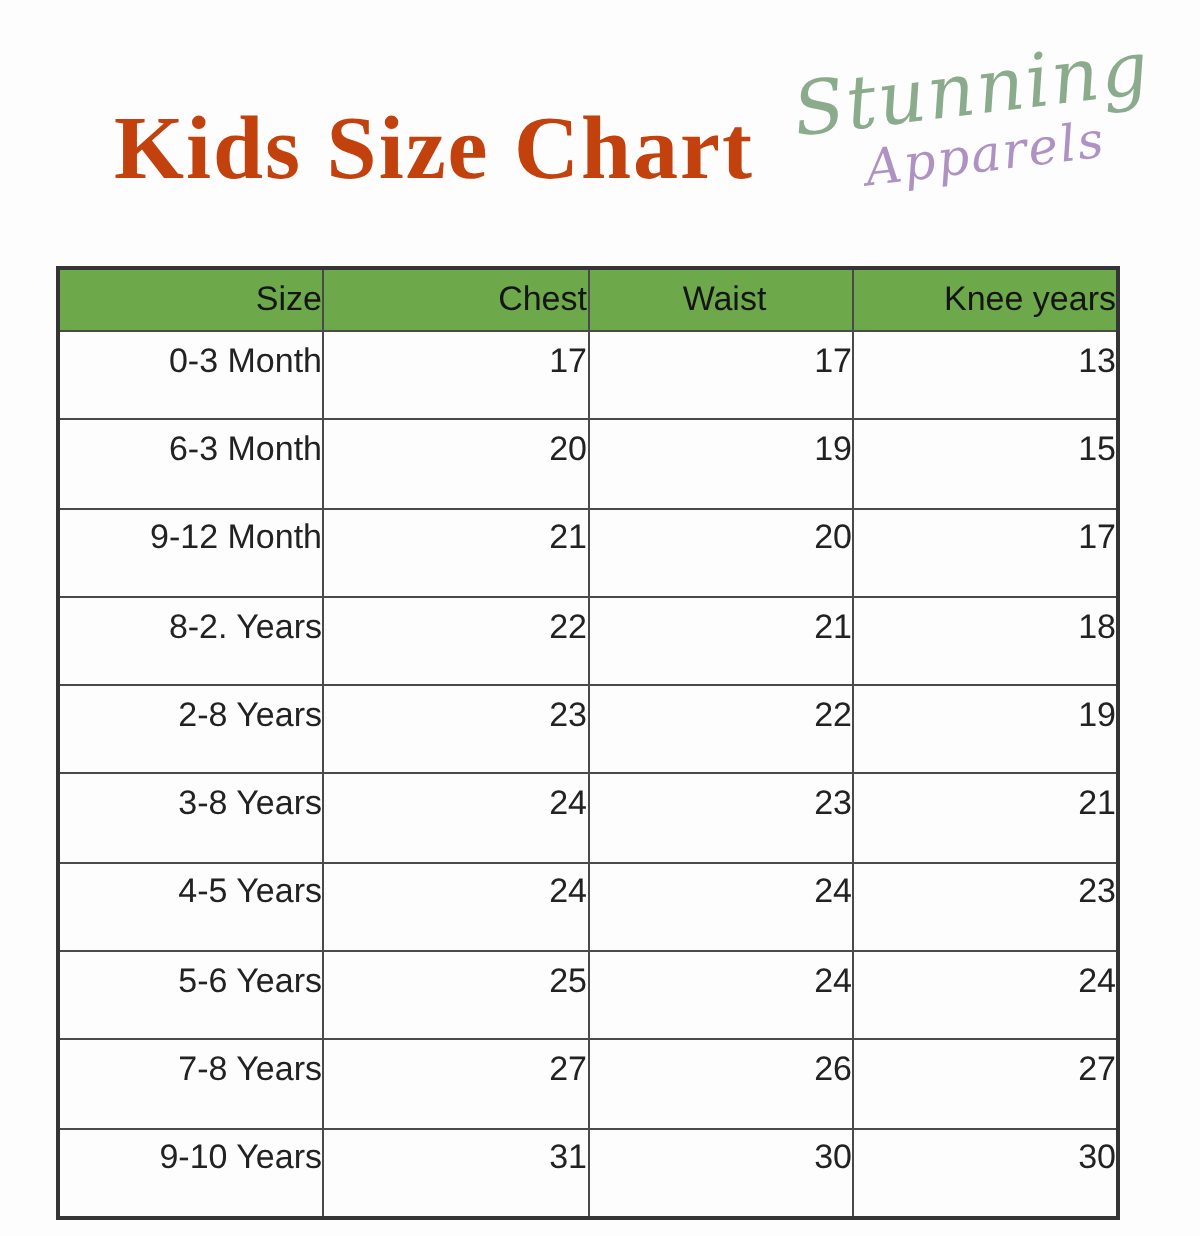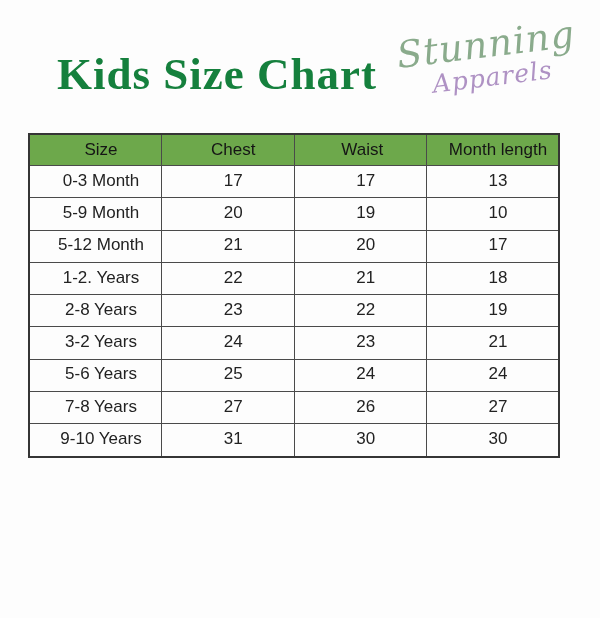--- a/index.html
+++ b/index.html
@@ -18,21 +18,21 @@
   }
   
   .page-title {
     position: absolute;
     left: 57px;
     top: 48px;
     font-family: "Liberation Serif", "DejaVu Serif", serif;
     font-weight: 700;
     font-size: 45px;
     letter-spacing: 1px;
-    color: #15803d;
+    color: #c2410c;
     white-space: nowrap;
   }
   
   .brand {
     position: absolute;
     left: 398px;
     top: 26px;
     transform: rotate(-7deg);
     text-align: left;
     line-height: 1;
@@ -63,101 +63,107 @@
     width: 532px;
     border-collapse: collapse;
     table-layout: fixed;
     font-size: 17px;
     color: #222;
   }
   table.size-chart th,
   table.size-chart td {
     border: 1.5px solid #4a4a4a;
     padding: 0 0 0 11px;
-    text-align: center;
+    text-align: right;
     font-weight: 400;
     overflow: hidden;
     white-space: nowrap;
   }
   table.size-chart {
     border: 2px solid #353535;
   }
   table.size-chart thead th {
     background: var(--header-green, #6da84b);
     color: #151515;
     height: 30px;
   }
   table.size-chart thead th:nth-child(3) {
     text-align: center;
     padding-left: 4px;
   }
   table.size-chart tbody td {
     height: 29.3px;
     background: #fdfdfd;
     vertical-align: middle;
-    padding-bottom: 2px;
+    padding-bottom: 14px;
   }
 </style>
 </head>
 <body>
 
 <div class="stage">
 
   <div class="page-title">Kids Size Chart</div>
 
   <div class="brand">
     <div class="brand-line1">Stunning</div>
     <div class="brand-line2">Apparels</div>
   </div>
 
   <table class="size-chart">
     <thead>
       <tr id="header-row">
           <th>Size</th>
           <th>Chest</th>
           <th>Waist</th>
-          <th>Month length</th>
+          <th>Knee years</th>
         </tr>
     </thead>
     <tbody id="table-body">
         <tr>
           <td>0-3 Month</td>
           <td>17</td>
           <td>17</td>
           <td>13</td>
         </tr>
         <tr>
-          <td>5-9 Month</td>
+          <td>6-3 Month</td>
           <td>20</td>
           <td>19</td>
-          <td>10</td>
+          <td>15</td>
         </tr>
         <tr>
-          <td>5-12 Month</td>
+          <td>9-12 Month</td>
           <td>21</td>
           <td>20</td>
           <td>17</td>
         </tr>
         <tr>
-          <td>1-2. Years</td>
+          <td>8-2. Years</td>
           <td>22</td>
           <td>21</td>
           <td>18</td>
         </tr>
         <tr>
           <td>2-8 Years</td>
           <td>23</td>
           <td>22</td>
           <td>19</td>
         </tr>
         <tr>
-          <td>3-2 Years</td>
+          <td>3-8 Years</td>
           <td>24</td>
           <td>23</td>
           <td>21</td>
+        </tr>
+        <tr>
+          <td>4-5 Years</td>
+          <td>24</td>
+          <td>24</td>
+          <td>23</td>
         </tr>
         <tr>
           <td>5-6 Years</td>
           <td>25</td>
           <td>24</td>
           <td>24</td>
         </tr>
         <tr>
           <td>7-8 Years</td>
           <td>27</td>

